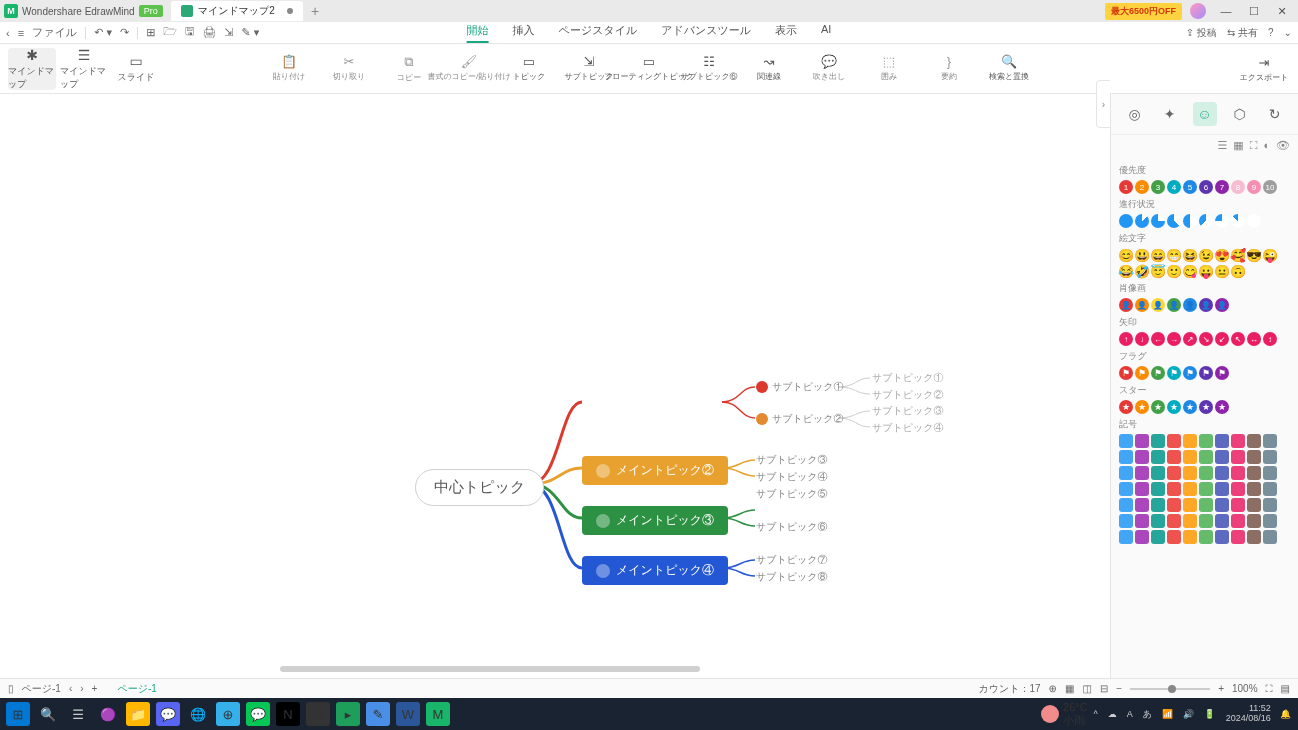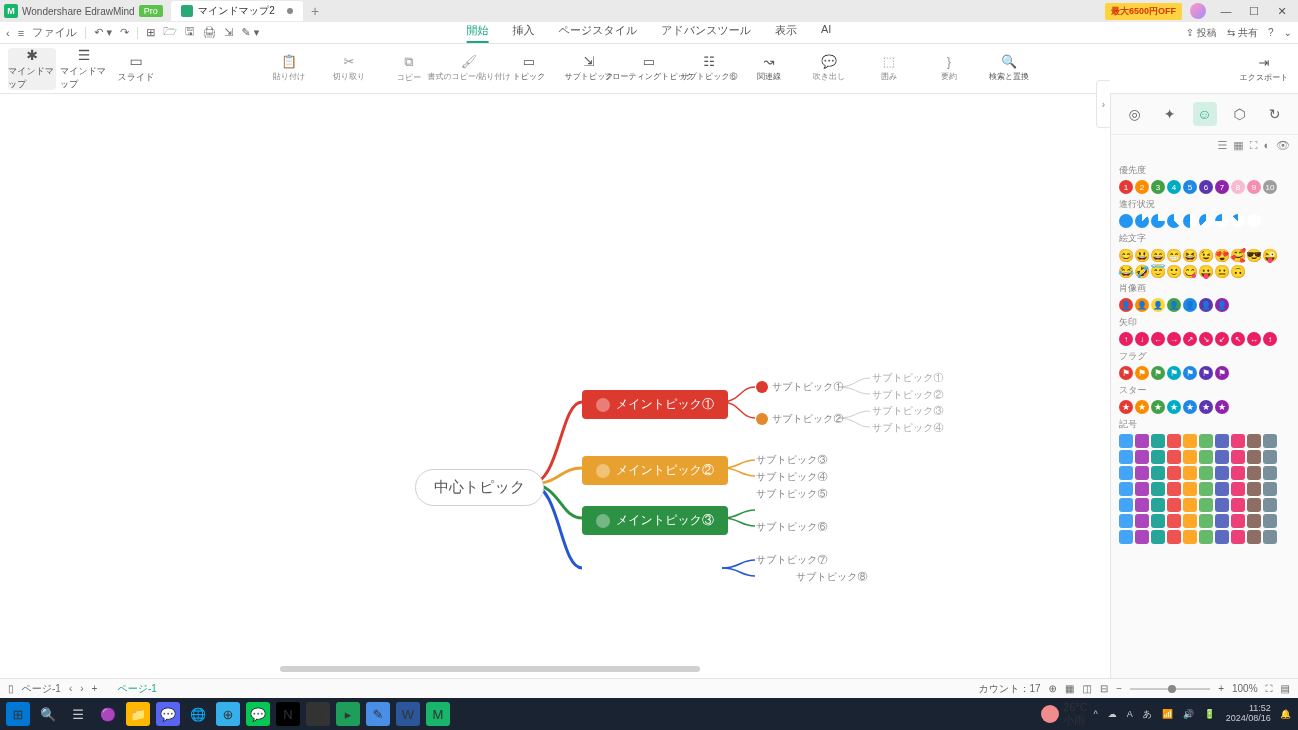--- a/index.html
+++ b/index.html
@@ -238,32 +238,32 @@
       <path d="M 722 474 C 740 474 740 466 755 466" stroke="#2357d3" stroke-width="1.5" fill="none"></path>
       <path d="M 722 474 C 740 474 740 482 755 482" stroke="#2357d3" stroke-width="1.5" fill="none"></path>
       <path d="M 838 293 C 856 293 856 284 870 284" stroke="#ccc" stroke-width="1" fill="none"></path>
       <path d="M 838 293 C 856 293 856 300 870 300" stroke="#ccc" stroke-width="1" fill="none"></path>
       <path d="M 838 324 C 856 324 856 317 870 317" stroke="#ccc" stroke-width="1" fill="none"></path>
       <path d="M 838 324 C 856 324 856 333 870 333" stroke="#ccc" stroke-width="1" fill="none"></path>
     </svg>
 
     <div class="central">中心トピック</div>
 
-    <div class="main-node" style="background:#dc3a2e; left:582px; top:296px;">
-        <span class="ni"></span>
-        <span>メイントピック①</span>
-      </div>
     <div class="main-node" style="background:#2c9142; left:582px; top:412px;">
         <span class="ni"></span>
         <span>メイントピック③</span>
       </div>
     <div class="main-node" style="background:#e8a12f; left:582px; top:362px;">
         <span class="ni"></span>
         <span>メイントピック②</span>
       </div>
+    <div class="main-node" style="background:#2357d3; left:582px; top:462px;">
+        <span class="ni"></span>
+        <span>メイントピック④</span>
+      </div>
 
     <div class="sub-node" style="left:756px; top:286px;">
         <span class="si" style="background:#dc3a2e"></span>
         <span>サブトピック①</span>
       </div>
     <div class="sub-node" style="left:756px; top:318px;">
         <span class="si" style="background:#e38a2f"></span>
         <span>サブトピック②</span>
       </div>
     <div class="sub-node" style="left:756px; top:359px;">
@@ -274,21 +274,21 @@
       </div>
     <div class="sub-node" style="left:756px; top:393px;">
         <span>サブトピック⑤</span>
       </div>
     <div class="sub-node" style="left:756px; top:426px;">
         <span>サブトピック⑥</span>
       </div>
     <div class="sub-node" style="left:756px; top:459px;">
         <span>サブトピック⑦</span>
       </div>
-    <div class="sub-node" style="left:756px; top:476px;margin-left:40px;">
+    <div class="sub-node" style="left:756px; top:476px;">
         <span>サブトピック⑧</span>
       </div>
 
     <div class="leaf" style="left:872px; top:277px;">サブトピック①</div>
     <div class="leaf" style="left:872px; top:294px;">サブトピック②</div>
     <div class="leaf" style="left:872px; top:310px;">サブトピック③</div>
     <div class="leaf" style="left:872px; top:327px;">サブトピック④</div>
 
     <div class="hscroll">
         <div class="thumb"></div>

